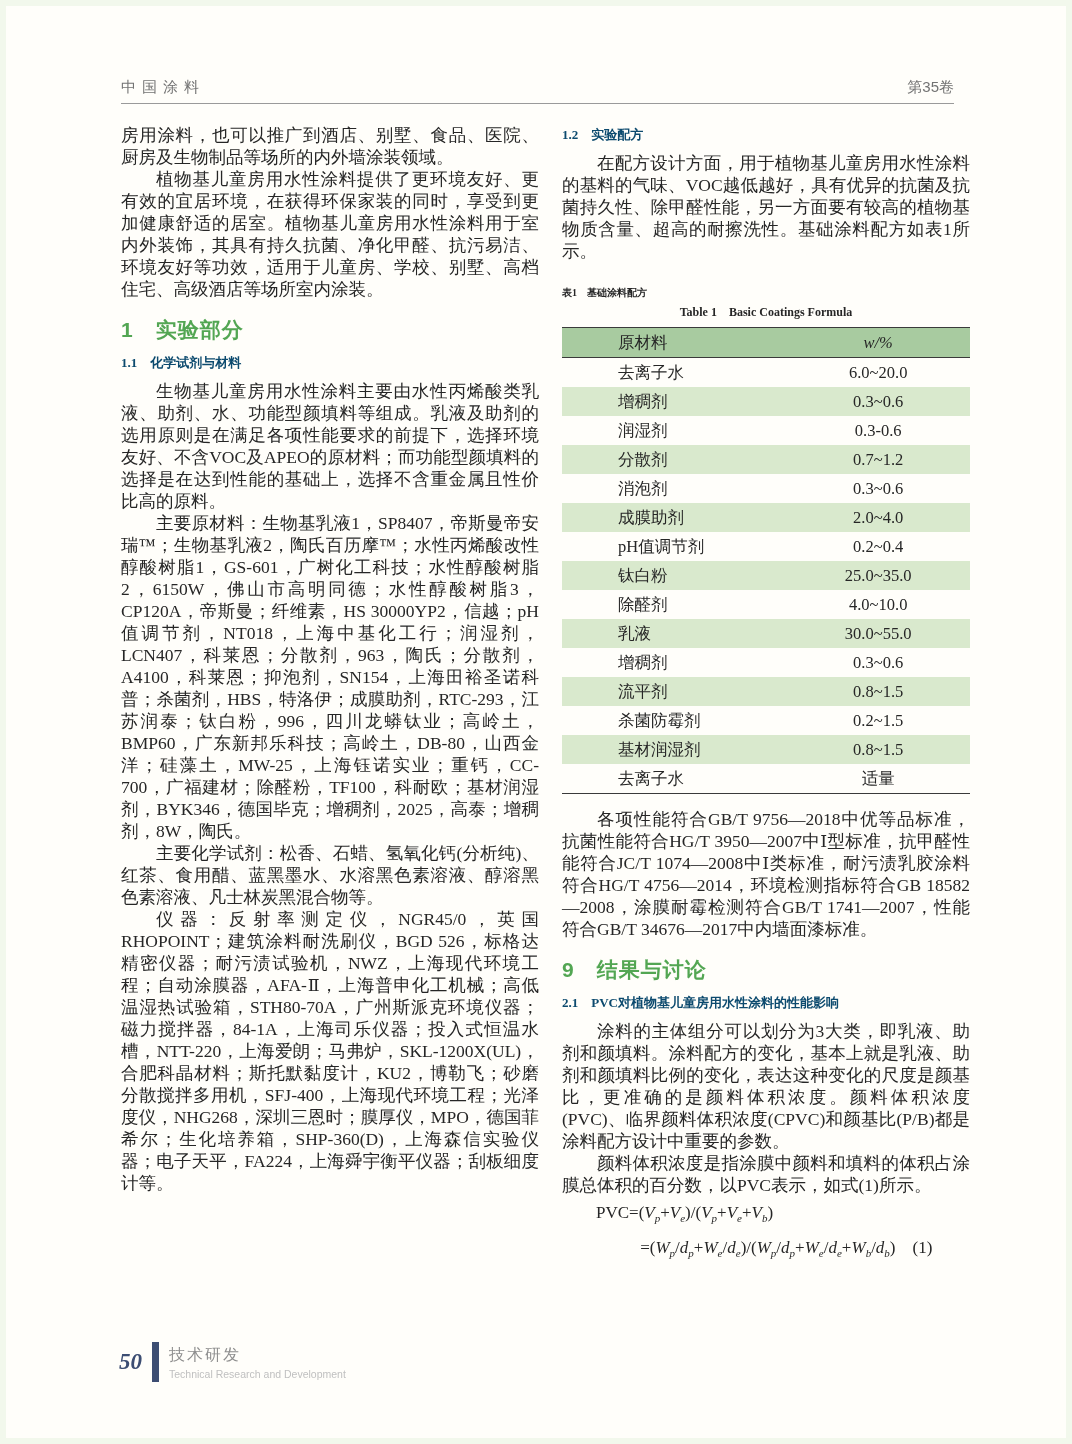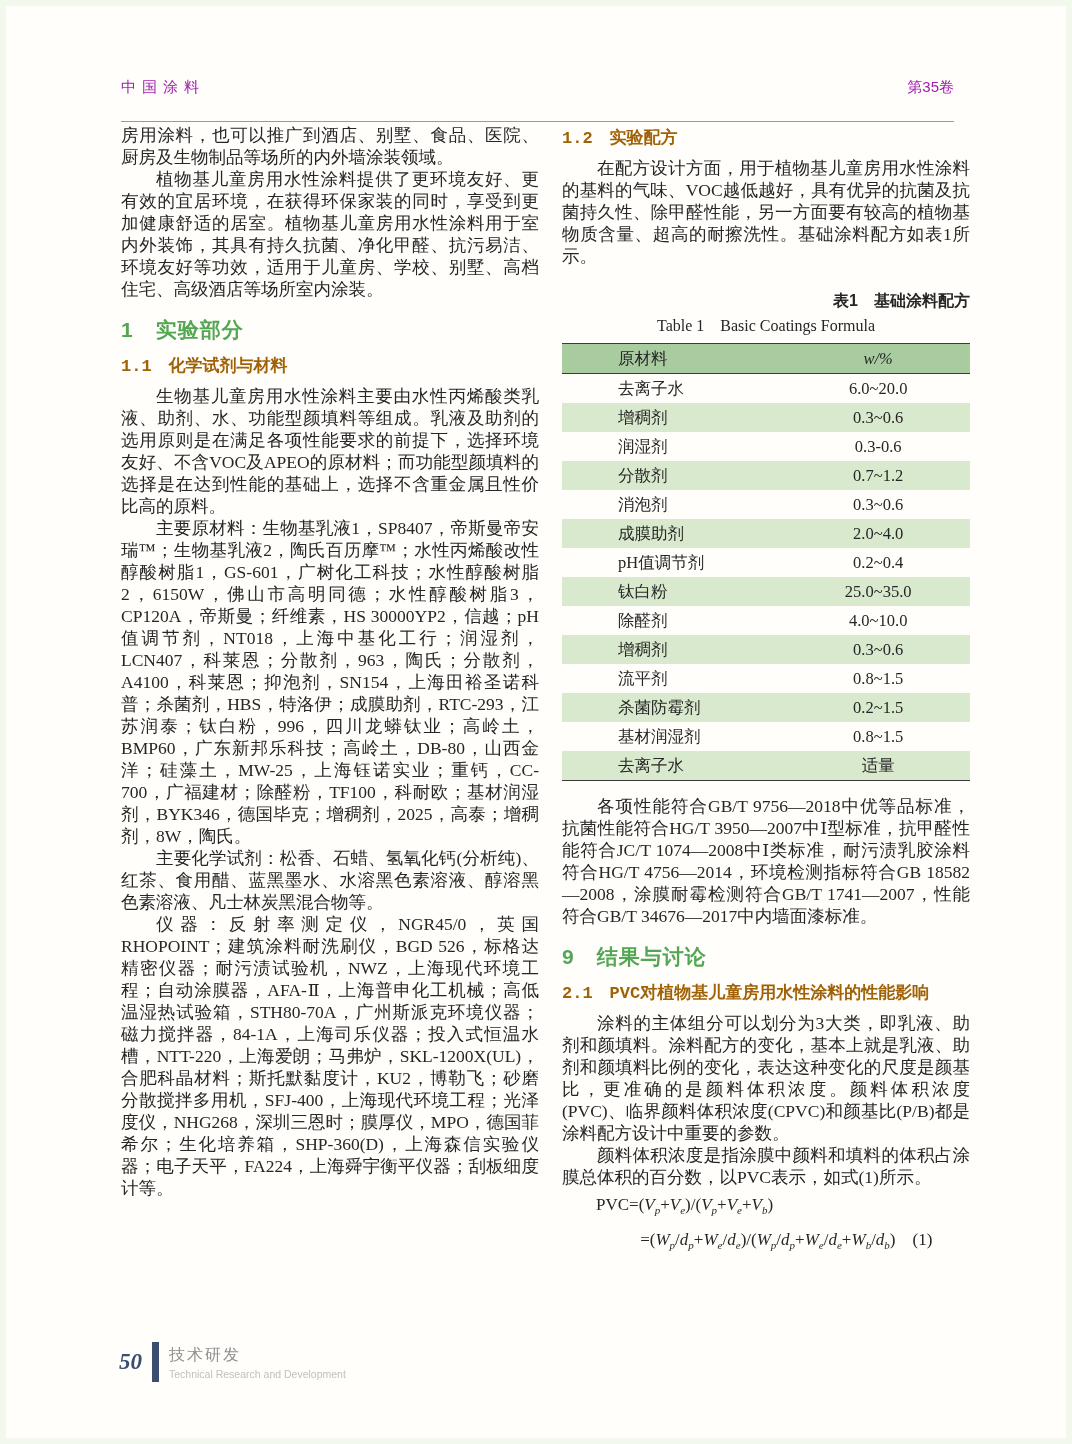--- a/index.html
+++ b/index.html
@@ -10,23 +10,23 @@
     color:#262626;
     position:relative;
     overflow:hidden;
     box-sizing:border-box;
     border:6px solid #f2f8ec;
   }
   .page-header{
     position:absolute;top:72px;left:115px;right:112px;
     display:flex;justify-content:space-between;
     font-family:"Liberation Sans","DejaVu Sans",sans-serif;
-    font-size:15px;color:#a21caf;
+    font-size:15px;color:#737373;
     border-bottom:1px solid #9a9a9a;
-    padding-bottom:24px;
+    padding-bottom:6px;
   }
   .journal-name{letter-spacing:6px;}
   .columns{
     position:absolute;top:118px;left:115px;
     display:flex;gap:23px;
   }
   .col{width:418px;}
   .col.right{width:408px;}
   p.body{
     margin:0;
@@ -34,31 +34,31 @@
     text-align:justify;
     text-indent:2em;
   }
   p.body.noindent{text-indent:0;}
   h1.sec{
     font-family:"Liberation Sans","DejaVu Sans",sans-serif;
     color:#53a653;font-size:21px;font-weight:bold;
     margin:16px 0 10px 0;letter-spacing:1px;
   }
   h2.sec{
-    font-family:Liberation Mono, monospace;
-    color:#a16207;font-size:17px;font-weight:bold;
+    font-family:Liberation Serif, serif;
+    color:#0c4a6e;font-size:13px;font-weight:bold;
     margin:6px 0 8px 0;
   }
   .tbl-wrap{margin:24px 0 14px 0;}
   .tbl-title-cn{
-    font-family:Liberation Sans, sans-serif;
-    font-weight:bold;font-size:16px;text-align:right;margin-bottom:4px;
+    font-family:Liberation Serif, serif;
+    font-weight:bold;font-size:10px;text-align:left;margin-bottom:4px;
   }
   .tbl-title-en{
-    font-weight:normal;font-size:16px;text-align:center;margin-bottom:6px;
+    font-weight:bold;font-size:12px;text-align:center;margin-bottom:6px;
   }
   table.formula-table{
     width:100%;border-collapse:collapse;
     font-size:16.5px;
     border-top:1.5px solid #3a3a3a;
     border-bottom:1.5px solid #3a3a3a;
   }
   table.formula-table th{
     background:#a8cba0;
     font-weight:normal;
@@ -163,20 +163,24 @@
             </tr>
             <tr>
               <td class="c1">钛白粉</td>
               <td class="c2">25.0~35.0</td>
             </tr>
             <tr>
               <td class="c1">除醛剂</td>
               <td class="c2">4.0~10.0</td>
             </tr>
             <tr>
+              <td class="c1">乳液</td>
+              <td class="c2">30.0~55.0</td>
+            </tr>
+            <tr>
               <td class="c1">增稠剂</td>
               <td class="c2">0.3~0.6</td>
             </tr>
             <tr>
               <td class="c1">流平剂</td>
               <td class="c2">0.8~1.5</td>
             </tr>
             <tr>
               <td class="c1">杀菌防霉剂</td>
               <td class="c2">0.2~1.5</td>

